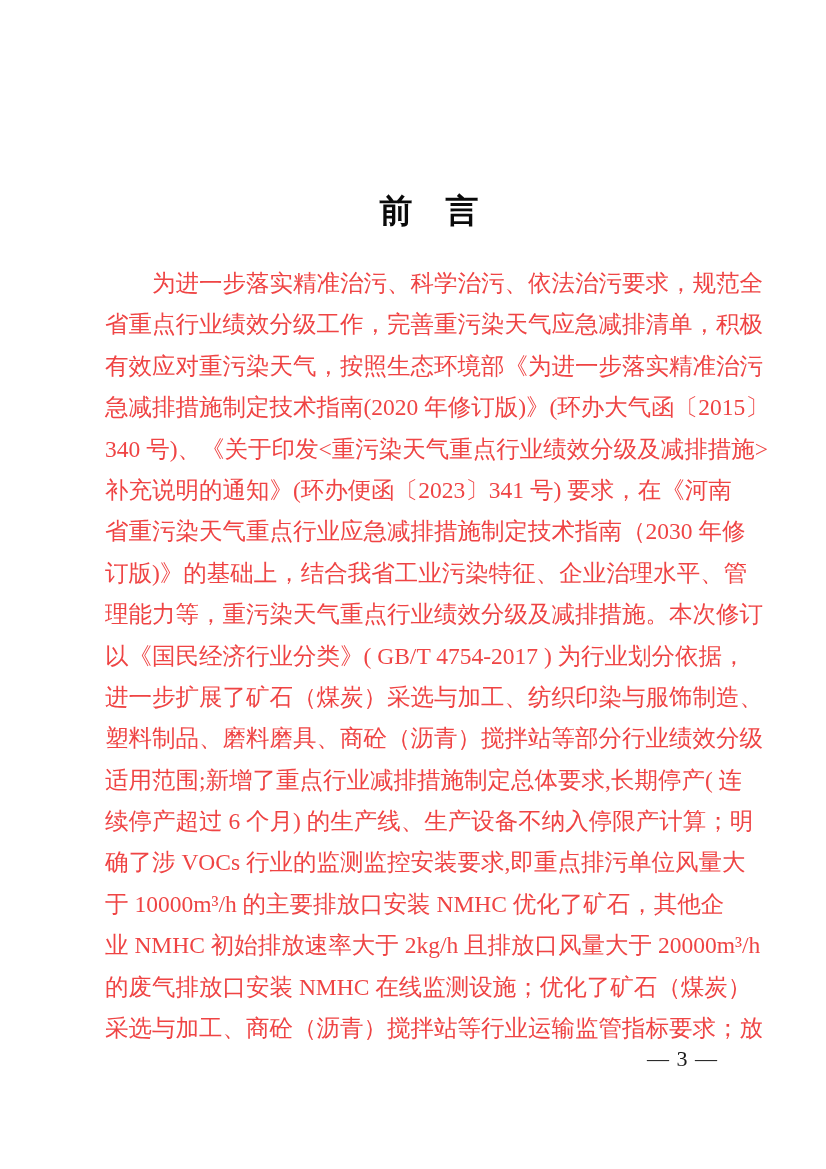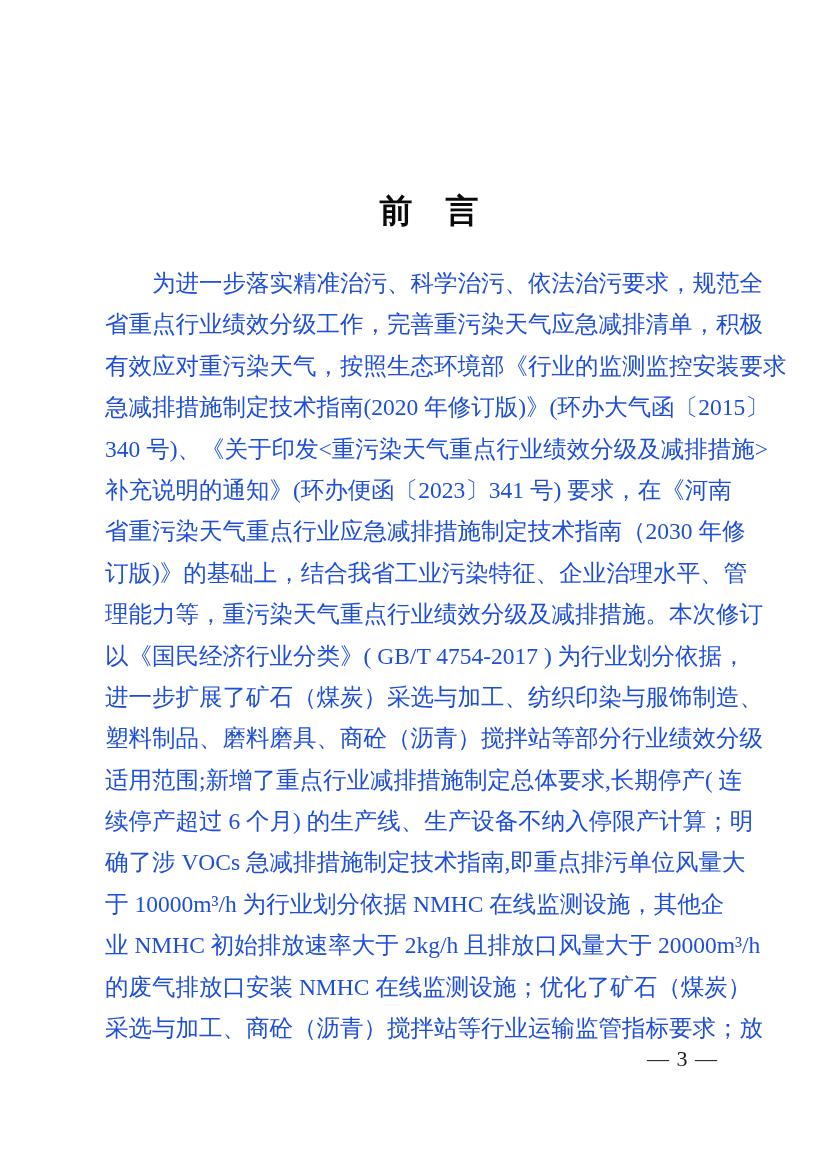--- a/index.html
+++ b/index.html
@@ -37,21 +37,21 @@
   .body-block {
     position: absolute;
     left: 105px;
     top: 263px;
     width: 618px;
   }
   .body-line {
     font-size: 23.5px;
     line-height: 41.4px;
     height: 41.4px;
-    color: #1d4ed8;
+    color: #ef4444;
     white-space: nowrap;
     text-align: justify;
     text-align-last: justify;
     font-family: "Liberation Serif", "DejaVu Serif", serif;
   }
   .page-number {
     position: absolute;
     left: 0;
     top: 1044px;
     width: 826px;
@@ -70,34 +70,34 @@
 
 <div class="page">
 
   <div class="doc-title">
     <span>前　言</span>
   </div>
 
   <div class="body-block">
     <div class="body-line">　　为进一步落实精准治污、科学治污、依法治污要求，规范全</div>
     <div class="body-line">省重点行业绩效分级工作，完善重污染天气应急减排清单，积极</div>
-    <div class="body-line">有效应对重污染天气，按照生态环境部《行业的监测监控安装要求</div>
+    <div class="body-line">有效应对重污染天气，按照生态环境部《为进一步落实精准治污</div>
     <div class="body-line">急减排措施制定技术指南(2020 年修订版)》(环办大气函〔2015〕</div>
     <div class="body-line">340 号)、《关于印发&lt;重污染天气重点行业绩效分级及减排措施&gt;</div>
     <div class="body-line">补充说明的通知》(环办便函〔2023〕341 号) 要求，在《河南</div>
     <div class="body-line">省重污染天气重点行业应急减排措施制定技术指南（2030 年修</div>
     <div class="body-line">订版)》的基础上，结合我省工业污染特征、企业治理水平、管</div>
     <div class="body-line">理能力等，重污染天气重点行业绩效分级及减排措施。本次修订</div>
     <div class="body-line">以《国民经济行业分类》( GB/T 4754-2017 ) 为行业划分依据，</div>
     <div class="body-line">进一步扩展了矿石（煤炭）采选与加工、纺织印染与服饰制造、</div>
     <div class="body-line">塑料制品、磨料磨具、商砼（沥青）搅拌站等部分行业绩效分级</div>
     <div class="body-line">适用范围;新增了重点行业减排措施制定总体要求,长期停产( 连</div>
     <div class="body-line">续停产超过 6 个月) 的生产线、生产设备不纳入停限产计算；明</div>
-    <div class="body-line">确了涉 VOCs 急减排措施制定技术指南,即重点排污单位风量大</div>
-    <div class="body-line">于 10000m³/h 为行业划分依据 NMHC 在线监测设施，其他企</div>
+    <div class="body-line">确了涉 VOCs 行业的监测监控安装要求,即重点排污单位风量大</div>
+    <div class="body-line">于 10000m³/h 的主要排放口安装 NMHC 优化了矿石，其他企</div>
     <div class="body-line">业 NMHC 初始排放速率大于 2kg/h 且排放口风量大于 20000m³/h</div>
     <div class="body-line">的废气排放口安装 NMHC 在线监测设施；优化了矿石（煤炭）</div>
     <div class="body-line">采选与加工、商砼（沥青）搅拌站等行业运输监管指标要求；放</div>
   </div>
 
   <div class="page-number">— 3 —</div>
 
 </div>
 
 </body></html>

